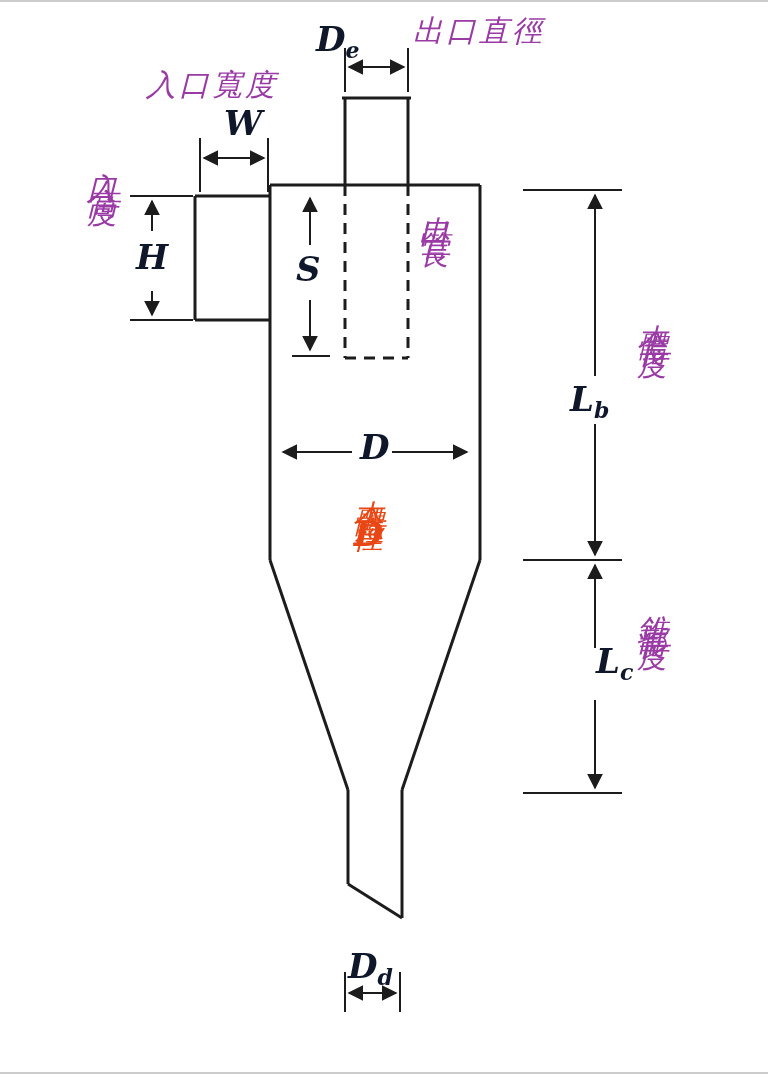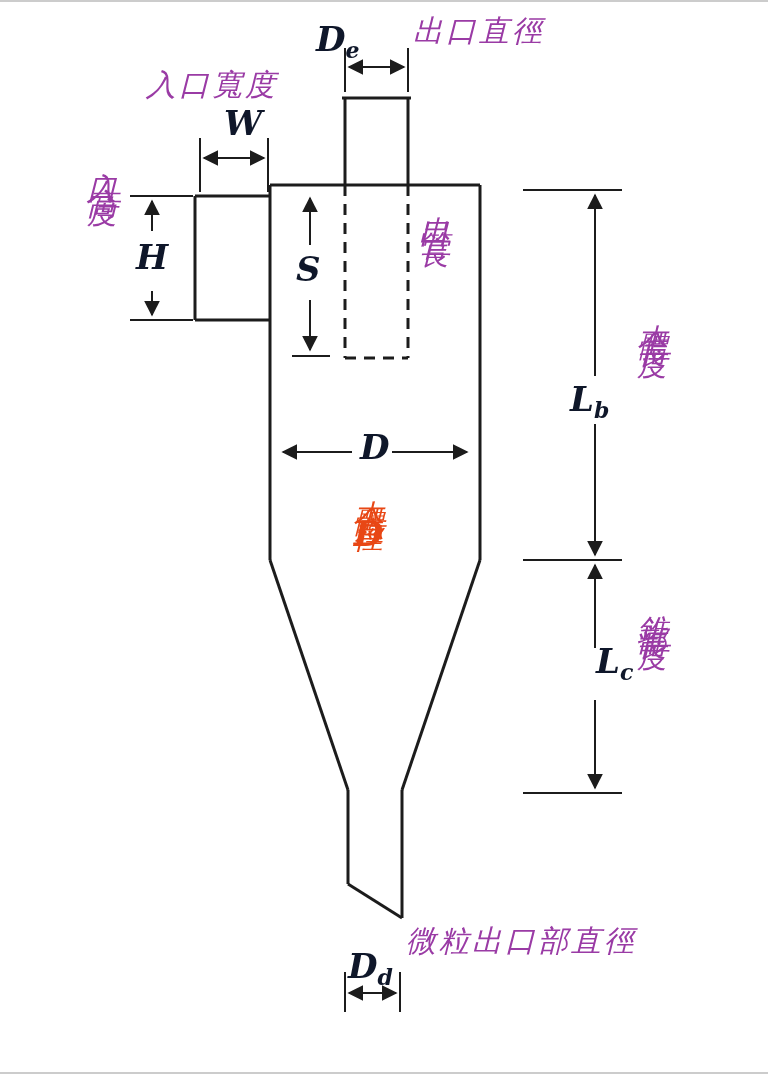--- a/index.html
+++ b/index.html
@@ -180,15 +180,14 @@
 
   <div class="bd-wrap" style="left:352px; top:476px;">
     <div class="lbl vert red" style="position:static;">本體直徑</div>
     <div class="bd-d">D</div>
   </div>
 
   <div class="lbl vert" style="left:636px; top:300px;">本體長度</div>
 
   <div class="lbl vert" style="left:636px; top:592px;">錐部長度</div>
 
-  <div class="lbl" style="left:406px; top:924px;">微粒出口部直徑</div>
 
 </div>
 
 </body></html>

